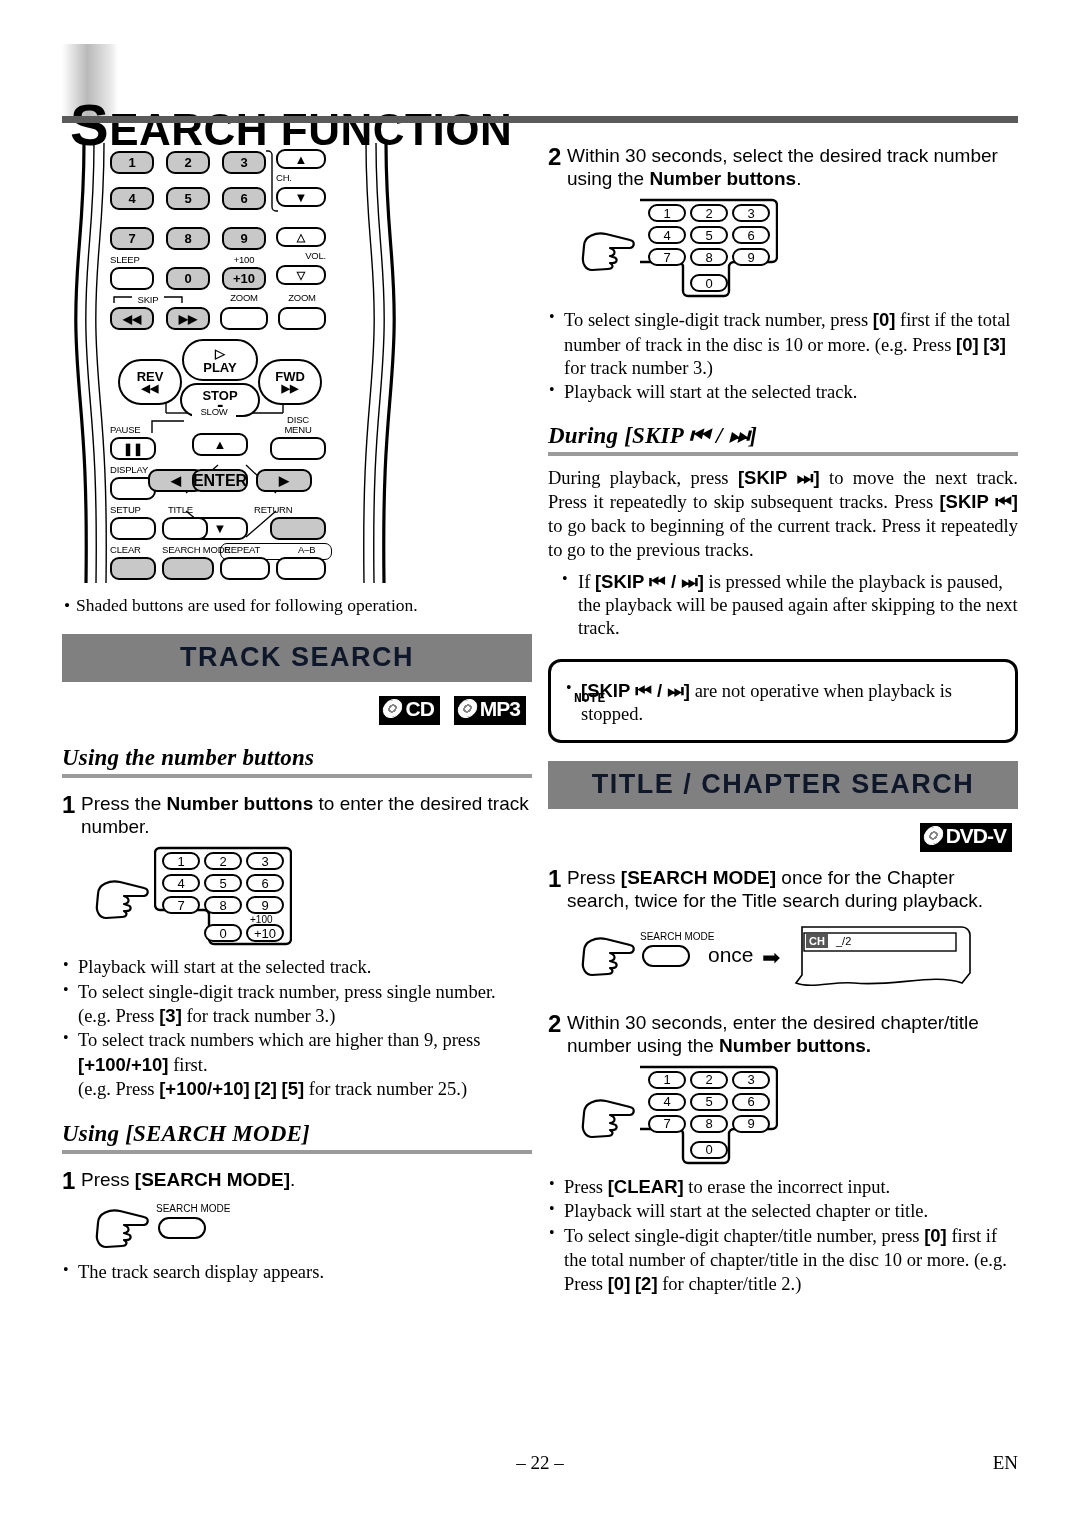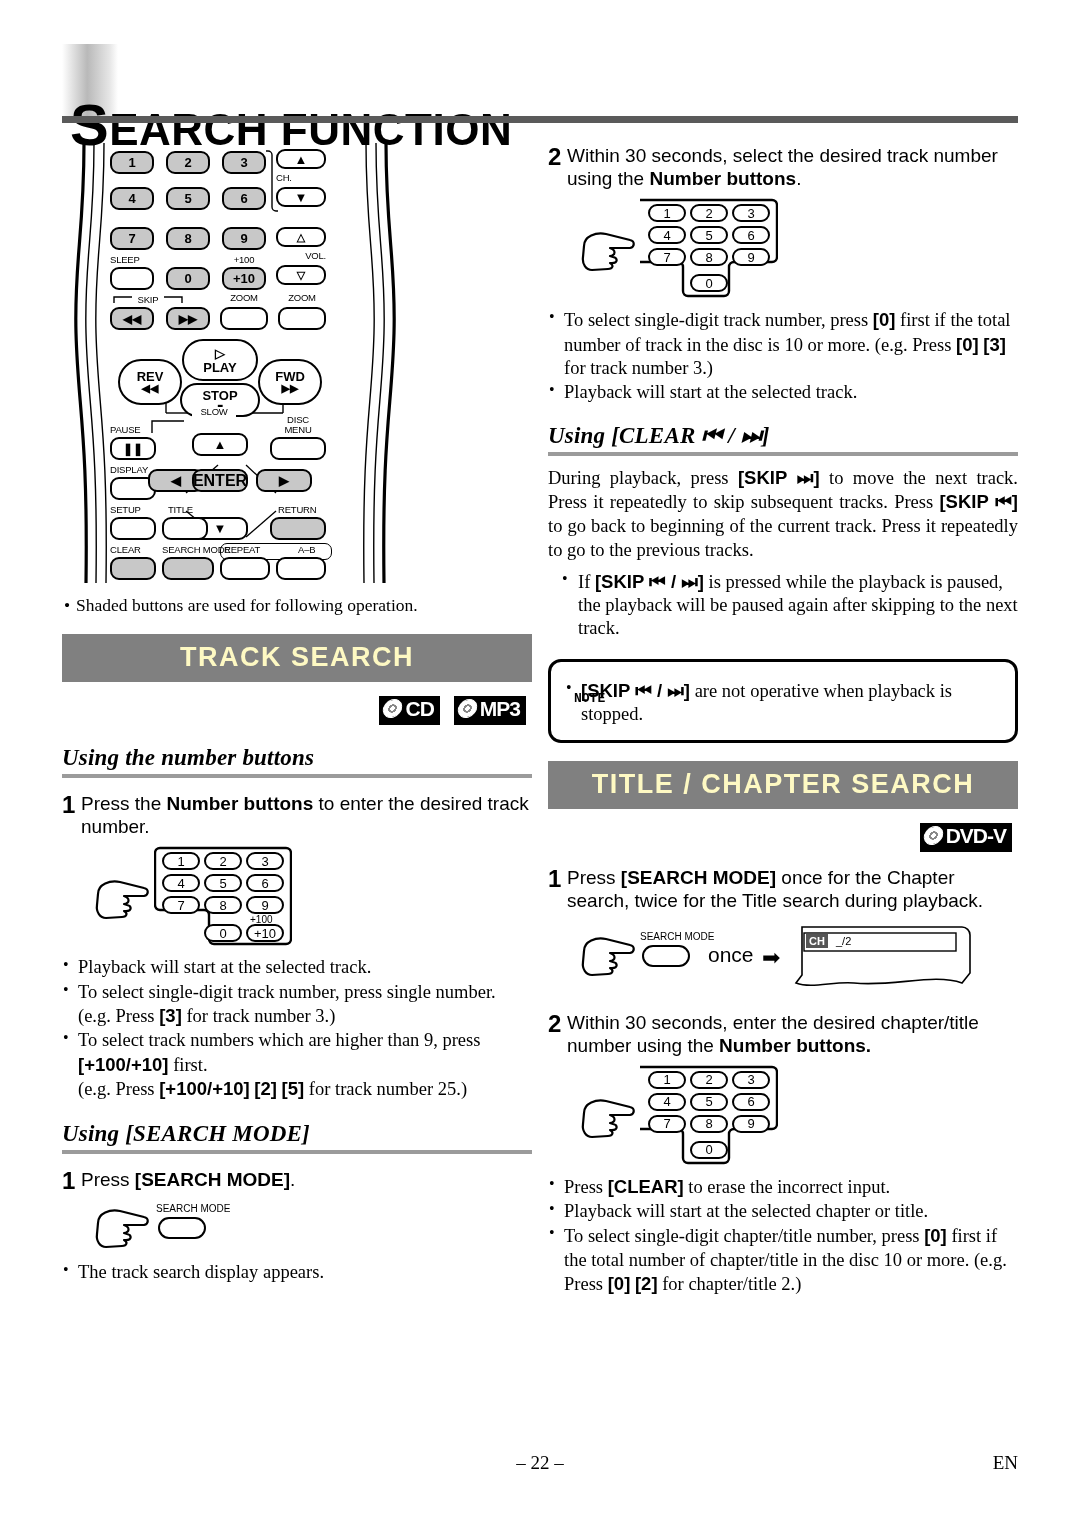--- a/index.html
+++ b/index.html
@@ -27,21 +27,21 @@
     display:flex;align-items:center;justify-content:center;line-height:1;}
   .btn.sh{background:#c8c8c8;}
   .lbl{position:absolute;font-family:"Liberation Sans",sans-serif;font-size:9.5px;
     letter-spacing:-.2px;line-height:1.05;white-space:nowrap;}
   .lbl.c{text-align:center;}
 
   .note-shaded{font-family:"Liberation Serif",serif;font-size:17.5px;margin:12px 0 0 2px;}
   .note-shaded .bu{display:inline-block;width:12px;}
 
   
-  .secbar{background:#808080;color:#fef9c3;font-family:"Liberation Sans",sans-serif;
+  .secbar{background:#808080;color:#0f172a;font-family:"Liberation Sans",sans-serif;
     font-weight:bold;font-size:27px;letter-spacing:1.5px;text-align:center;
     padding:8px 0 9px 0;margin-top:18px;}
 
   
   .logorow{display:flex;justify-content:flex-end;gap:14px;margin:14px 6px 0 0;}
   .logo{background:#000;color:#fff;font-family:"Liberation Sans",sans-serif;font-weight:bold;
     display:flex;align-items:center;gap:3px;padding:2px 6px 3px 4px;font-size:21px;
     letter-spacing:-1px;line-height:1;border-bottom:3px solid #000;}
   .disc{width:17px;height:17px;border-radius:50%;
     background:radial-gradient(circle at 50% 50%, #fff 0 18%, #888 19% 34%, #fff 35% 100%);
@@ -196,21 +196,21 @@
       <div class="btn sh" style="left:40px;top:414px;width:46px;height:23px;"></div>
 
       <div class="btn" style="left:122px;top:290px;width:56px;height:23px;">▲</div>
       <div class="btn sh" style="left:78px;top:326px;width:56px;height:23px;">◀</div>
       <div class="btn sh" style="left:122px;top:326px;width:56px;height:23px;font-size:16px;">ENTER</div>
       <div class="btn sh" style="left:186px;top:326px;width:56px;height:23px;">▶</div>
       <div class="btn" style="left:122px;top:374px;width:56px;height:23px;">▼</div>
 
       <div class="lbl" style="left:200px;top:272px;text-align:center;width:56px;"><span>DISC</span><br><span>MENU</span></div>
       <div class="btn" style="left:200px;top:294px;width:56px;height:23px;"></div>
-      <div class="lbl" style="left:208px;top:362px;">RETURN</div>
+      <div class="lbl" style="left:184px;top:362px;">RETURN</div>
       <div class="btn sh" style="left:200px;top:374px;width:56px;height:23px;"></div>
 
       <div class="lbl" style="left:98px;top:362px;">TITLE</div>
       <div class="btn" style="left:92px;top:374px;width:46px;height:23px;"></div>
 
       <div class="lbl" style="left:92px;top:402px;">SEARCH MODE</div>
       <div class="btn sh" style="left:92px;top:414px;width:52px;height:23px;"></div>
       <div style="position:absolute;left:150px;top:400px;width:110px;height:15px;border:1.4px solid #000;border-radius:7px;"></div>
       <div class="lbl" style="left:154px;top:402px;">REPEAT</div>
       <div class="lbl" style="left:228px;top:402px;">A–B</div>
@@ -318,21 +318,21 @@
         <div class="key" style="left:92px;top:52px;width:38px;height:18px;">9</div>
         <div class="key" style="left:50px;top:78px;width:38px;height:18px;">0</div>
       </div>
     </div>
 
     <ul class="bl">
       <li><span>To select single-digit track number, press </span><span class="sansb">[0]</span><span> first if the total number of track in the disc is 10 or more. (e.g. Press </span><span class="sansb">[0]</span><span> </span><span class="sansb">[3]</span><span> for track number 3.)</span></li>
       <li>Playback will start at the selected track.</li>
     </ul>
 
-    <div class="sub" style="margin-top:18px;">Using [CLEAR ⏮ / ⏭]</div>
+    <div class="sub" style="margin-top:18px;">During [SKIP ⏮ / ⏭]</div>
     <div class="subrule"></div>
 
     <p class="bodyj"><span>During playback, press </span><span class="sansb">[SKIP ⏭]</span><span> to move the next track. Press it repeatedly to skip subsequent tracks. Press </span><span class="sansb">[SKIP ⏮]</span><span> to go back to beginning of the current track. Press it repeatedly to go to the previous tracks.</span></p>
 
     <ul class="bl">
       <li class="ind"><span>If </span><span class="sansb">[SKIP ⏮ / ⏭]</span><span> is pressed while the playback is paused, the playback will be paused again after skipping to the next track.</span></li>
     </ul>
 
     <div class="notebox">
       <div class="notelabel">NOTE</div>

